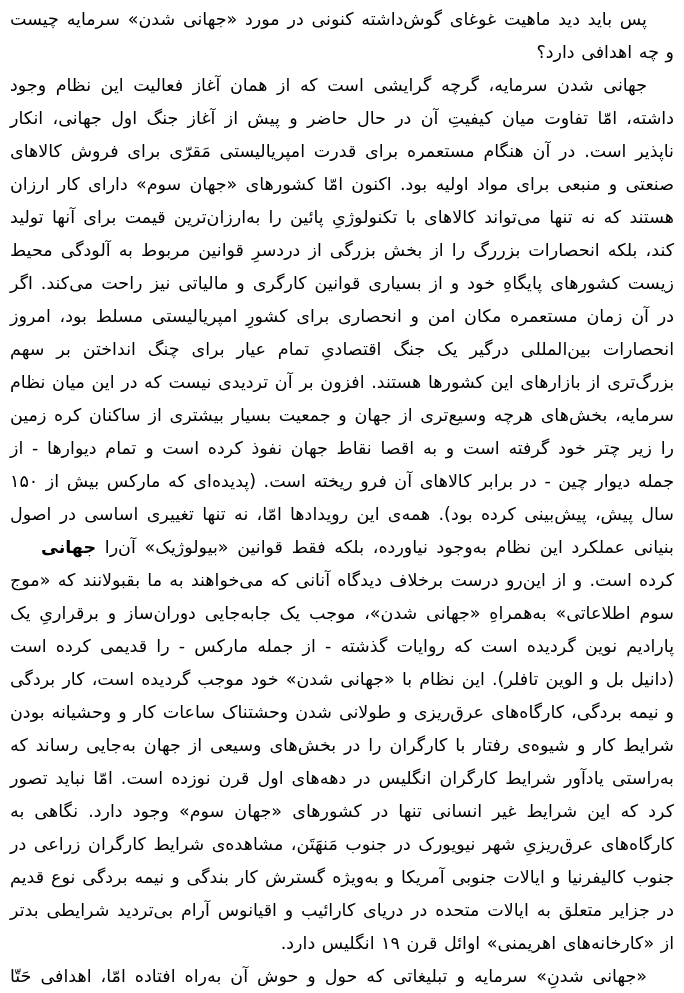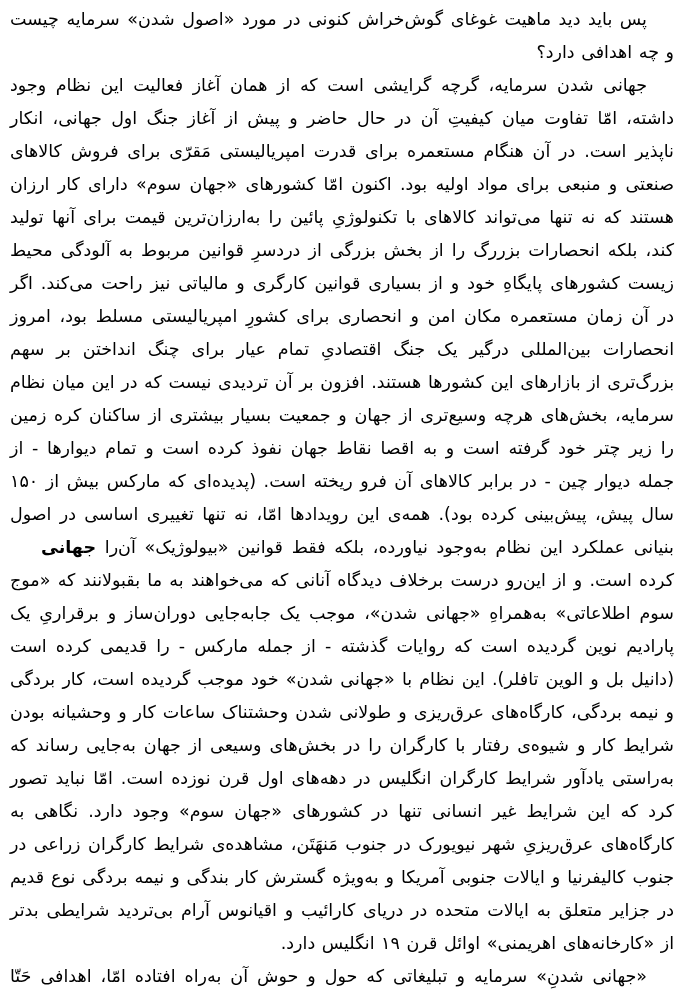--- a/index.html
+++ b/index.html
@@ -37,17 +37,17 @@
     .text-block span.bold {
       font-weight: bold;
       margin-left: 31px;
     }
   </style>
 </head>
 <body>
 
 <div class="page">
   <div class="text-block" id="text-container">
-      <p><span>پس باید دید ماهیت غوغای گوش‌خراش کنونی در مورد «اصول شدن» سرمایه چیست و چه اهدافی دارد؟</span></p>
+      <p><span>پس باید دید ماهیت غوغای گوش‌داشته کنونی در مورد «جهانی شدن» سرمایه چیست و چه اهدافی دارد؟</span></p>
       <p><span>جهانی شدن سرمایه، گرچه گرایشی است که از همان آغاز فعالیت این نظام وجود داشته، امّا تفاوت میان کیفیتِ آن در حال حاضر و پیش از آغاز جنگ اول جهانی، انکار ناپذیر است. در آن هنگام مستعمره برای قدرت امپریالیستی مَقرّی برای فروش کالاهای صنعتی و منبعی برای مواد اولیه بود. اکنون امّا کشورهای «جهان سوم» دارای کار ارزان هستند که نه تنها می‌تواند کالاهای با تکنولوژیِ پائین را به‌ارزان‌ترین قیمت برای آنها تولید کند، بلکه انحصارات بزررگ را از بخش بزرگی از دردسرِ قوانین مربوط به آلودگی محیط زیست کشورهای پایگاهِ خود و از بسیاری قوانین کارگری و مالیاتی نیز راحت می‌کند. اگر در آن زمان مستعمره مکان امن و انحصاری برای کشورِ امپریالیستی مسلط بود، امروز انحصارات بین‌المللی درگیر یک جنگ اقتصادیِ تمام عیار برای چنگ انداختن بر سهم بزرگ‌تری از بازارهای این کشورها هستند. افزون بر آن تردیدی نیست که در این میان نظام سرمایه، بخش‌های هرچه وسیع‌تری از جهان و جمعیت بسیار بیشتری از ساکنان کره زمین را زیر چتر خود گرفته است و به اقصا نقاط جهان نفوذ کرده است و تمام دیوارها - از جمله دیوار چین - در برابر کالاهای آن فرو ریخته است. (پدیده‌ای که مارکس بیش از ۱۵۰ سال پیش، پیش‌بینی کرده بود). همه‌ی این رویدادها امّا، نه تنها تغییری اساسی در اصول بنیانی عملکرد این نظام به‌وجود نیاورده، بلکه فقط قوانین «بیولوژیک» آن‌را </span><span class="bold">جهانی</span><span> کرده است. و از این‌رو درست برخلاف دیدگاه آنانی که می‌خواهند به ما بقبولانند که «موج سوم اطلاعاتی» به‌همراهِ «جهانی شدن»، موجب یک جابه‌جایی دوران‌ساز و برقراریِ یک پارادیم نوین گردیده است که روایات گذشته - از جمله مارکس - را قدیمی کرده است (دانیل بل و الوین تافلر). این نظام با «جهانی شدن» خود موجب گردیده است، کار بردگی و نیمه بردگی، کارگاه‌های عرق‌ریزی و طولانی شدن وحشتناک ساعات کار و وحشیانه بودن شرایط کار و شیوه‌ی رفتار با کارگران را در بخش‌های وسیعی از جهان به‌جایی رساند که به‌راستی یادآور شرایط کارگران انگلیس در دهه‌های اول قرن نوزده است. امّا نباید تصور کرد که این شرایط غیر انسانی تنها در کشورهای «جهان سوم» وجود دارد. نگاهی به کارگاه‌های عرق‌ریزیِ شهر نیویورک در جنوب مَنهَتَن، مشاهده‌ی شرایط کارگران زراعی در جنوب کالیفرنیا و ایالات جنوبی آمریکا و به‌ویژه گسترش کار بندگی و نیمه بردگی نوع قدیم در جزایر متعلق به ایالات متحده در دریای کارائیب و اقیانوس آرام بی‌تردید شرایطی بدتر از «کارخانه‌های اهریمنی» اوائل قرن ۱۹ انگلیس دارد.</span></p>
       <p><span>«جهانی شدنِ» سرمایه و تبلیغاتی که حول و حوش آن به‌راه افتاده امّا، اهدافی حَتّا اهریمنی‌تر از اینها دارد. کشورهای اصلی سرمایه‌داری به‌ویژه آمریکا، با بازکردن دروازه‌های کشورهای مختلف به‌روی سرمایه‌های خود، انتقال بخشی از صنایع با تکنولوژی پائین به این</span></p>
     </div>
 </div>
 
 </body></html>

